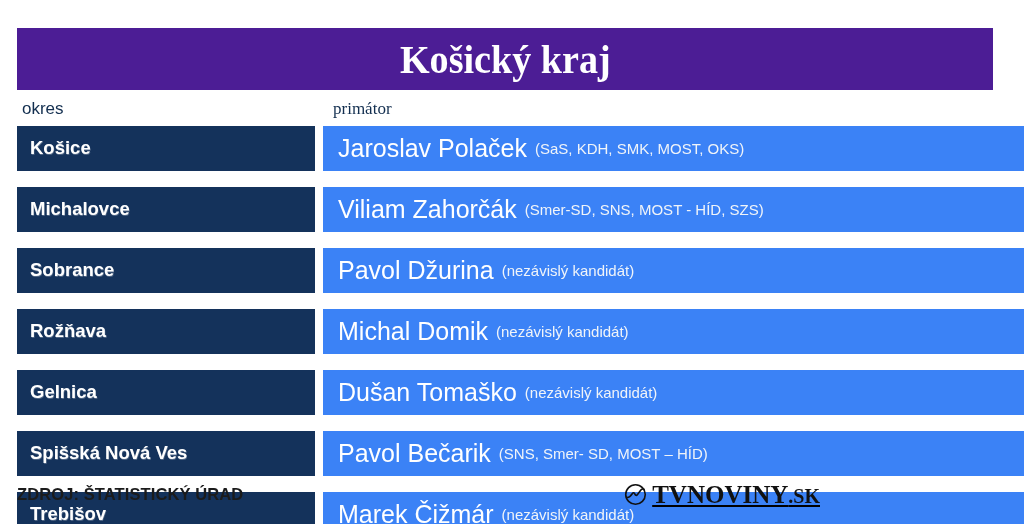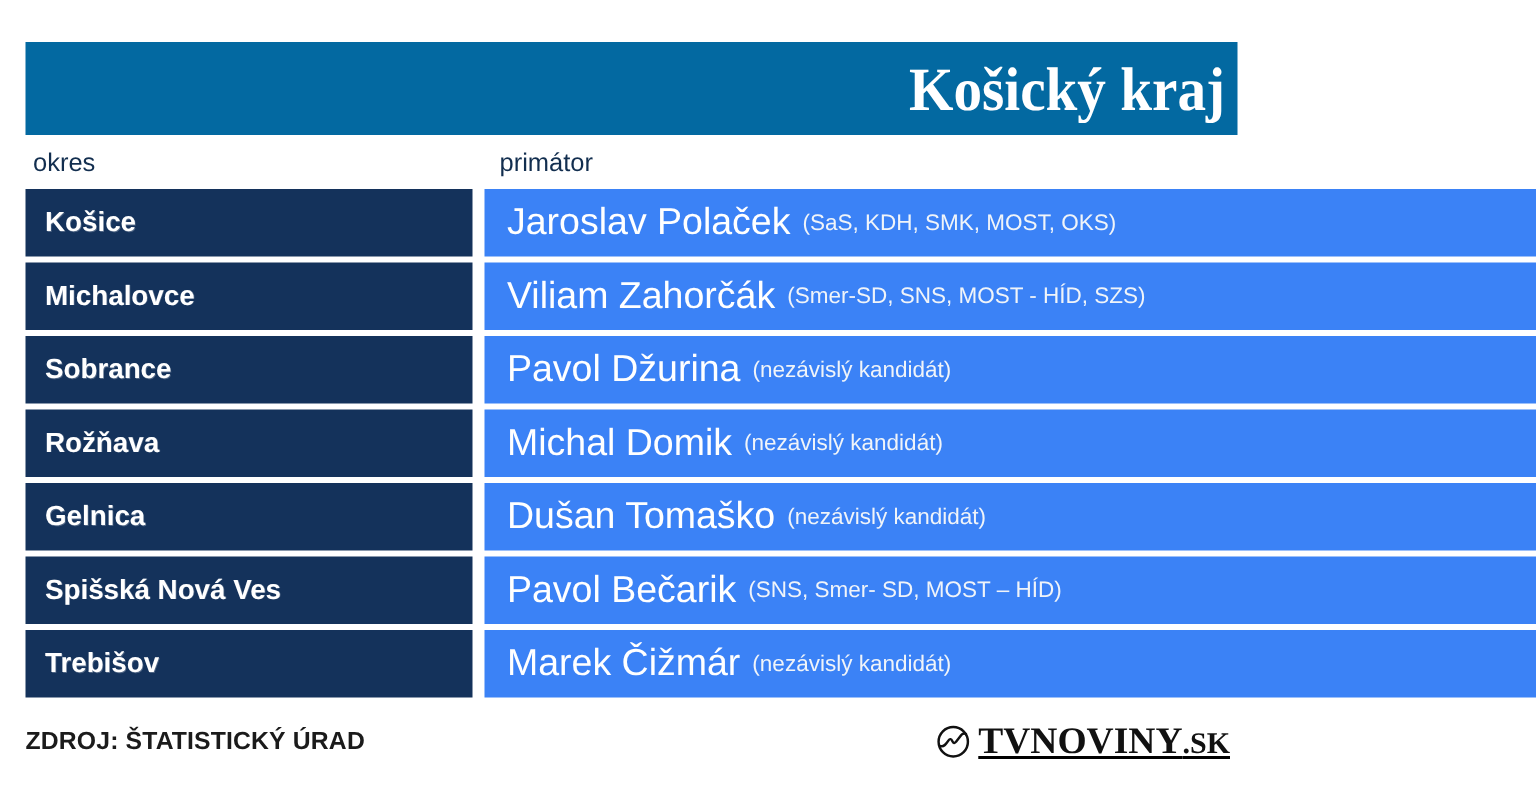--- a/index.html
+++ b/index.html
@@ -18,26 +18,26 @@
     width: 1024px;
     height: 524px;
     background: #ffffff;
   }
 
   
   .title-bar {
     position: absolute;
     left: 17px;
     top: 28px;
-    width: 808px;
+    width: 976px;
     height: 62px;
-    background: #0369a1;
-    display: flex;
-    align-items: center;
-    justify-content: flex-end;
+    background: #4c1d95;
+    display: flex;
+    align-items: center;
+    justify-content: center;
   }
   .title-text {
     color: #ffffff;
     font-family: "Liberation Serif", "DejaVu Serif", serif;
     font-weight: bold;
     font-size: 41px;
     line-height: 1;
     letter-spacing: 0px;
     transform: scaleX(0.93);
     transform-origin: center;
@@ -47,33 +47,33 @@
   
   .col-head {
     position: absolute;
     top: 100px;
     color: #122e4f;
     font-size: 17px;
     font-weight: normal;
     line-height: 1;
   }
   .col-head-okres { left: 22px; }
-  .col-head-primator { left: 333px; }
+  .col-head-primator { left: 333px; font-family: Liberation Serif, serif; }
 
   
   .table {
     position: absolute;
     left: 0;
     top: 126px;
     width: 1024px;
   }
   .row {
     position: relative;
     height: 49px;
-    margin-bottom: 0px;
+    margin-bottom: 12px;
   }
   .cell-district {
     position: absolute;
     left: 17px;
     top: 0;
     width: 298px;
     height: 45px;
     background: #14325b;
     display: flex;
     align-items: center;

